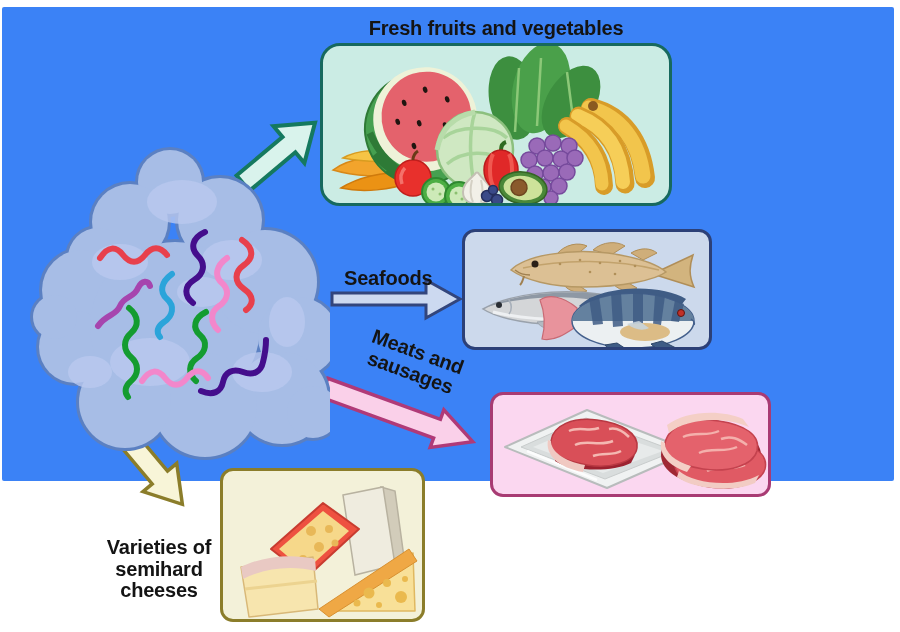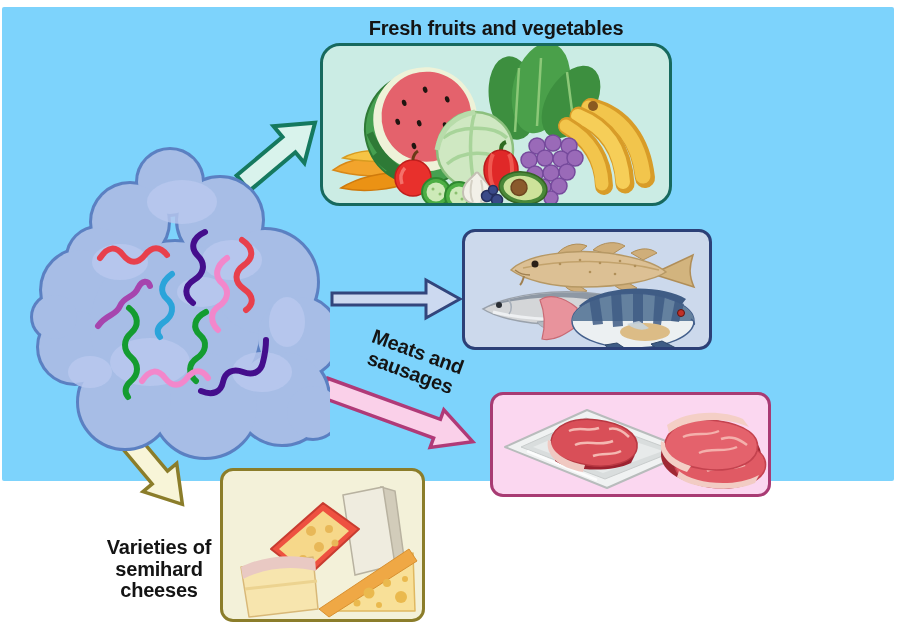--- a/index.html
+++ b/index.html
@@ -1,20 +1,20 @@
 <!DOCTYPE html>
 <html><head>
 <meta charset="utf-8">
 <style>
   * { margin:0; padding:0; box-sizing:border-box; }
   html,body { width:900px; height:632px; background:#ffffff; overflow:hidden;
               font-family:"Liberation Sans", sans-serif; }
   .stage { position:absolute; left:0; top:0; width:900px; height:632px; background:#ffffff; }
   .canvas { position:absolute; left:2px; top:7px; width:892px; height:474px;
-            background:#7dd3fc; border-radius:2px; }
+            background:#3b82f6; border-radius:2px; }
   .abs { position:absolute; }
   .cat-label { position:absolute; font-weight:700; color:#141414; font-size:20px;
                line-height:1.08; text-align:center; letter-spacing:-0.2px; }
   .box { position:absolute; border-style:solid; border-width:3px; }
   .box-fruits  { left:318px; top:36px;  width:352px; height:163px; border-radius:20px;
                  background:#cbece4; border-color:#17695e; }
   .box-seafood { left:460px; top:222px; width:250px; height:121px; border-radius:13px;
                  background:#ccd9ec; border-color:#2c4077; }
   .box-meat    { left:488px; top:385px; width:281px; height:105px; border-radius:13px;
                  background:#fbd7f0; border-color:#a83b73; }
@@ -351,17 +351,18 @@
             <circle cx="178" cy="126" r="6"></circle>
               <circle cx="156" cy="134" r="3"></circle>
             <circle cx="182" cy="108" r="3"></circle>
               <circle cx="134" cy="132" r="3.5"></circle>
           </g>
         </g>
       </svg>
     </div>
 
     <div class="cat-label label-fruits">Fresh fruits and vegetables</div>
+    <div class="cat-label label-seafood">Seafoods</div>
     <div class="cat-label label-meat">Meats and sausages</div>
     <div class="cat-label label-cheese">Varieties of semihard cheeses</div>
 
   </div>
 </div>
 
 </body></html>

